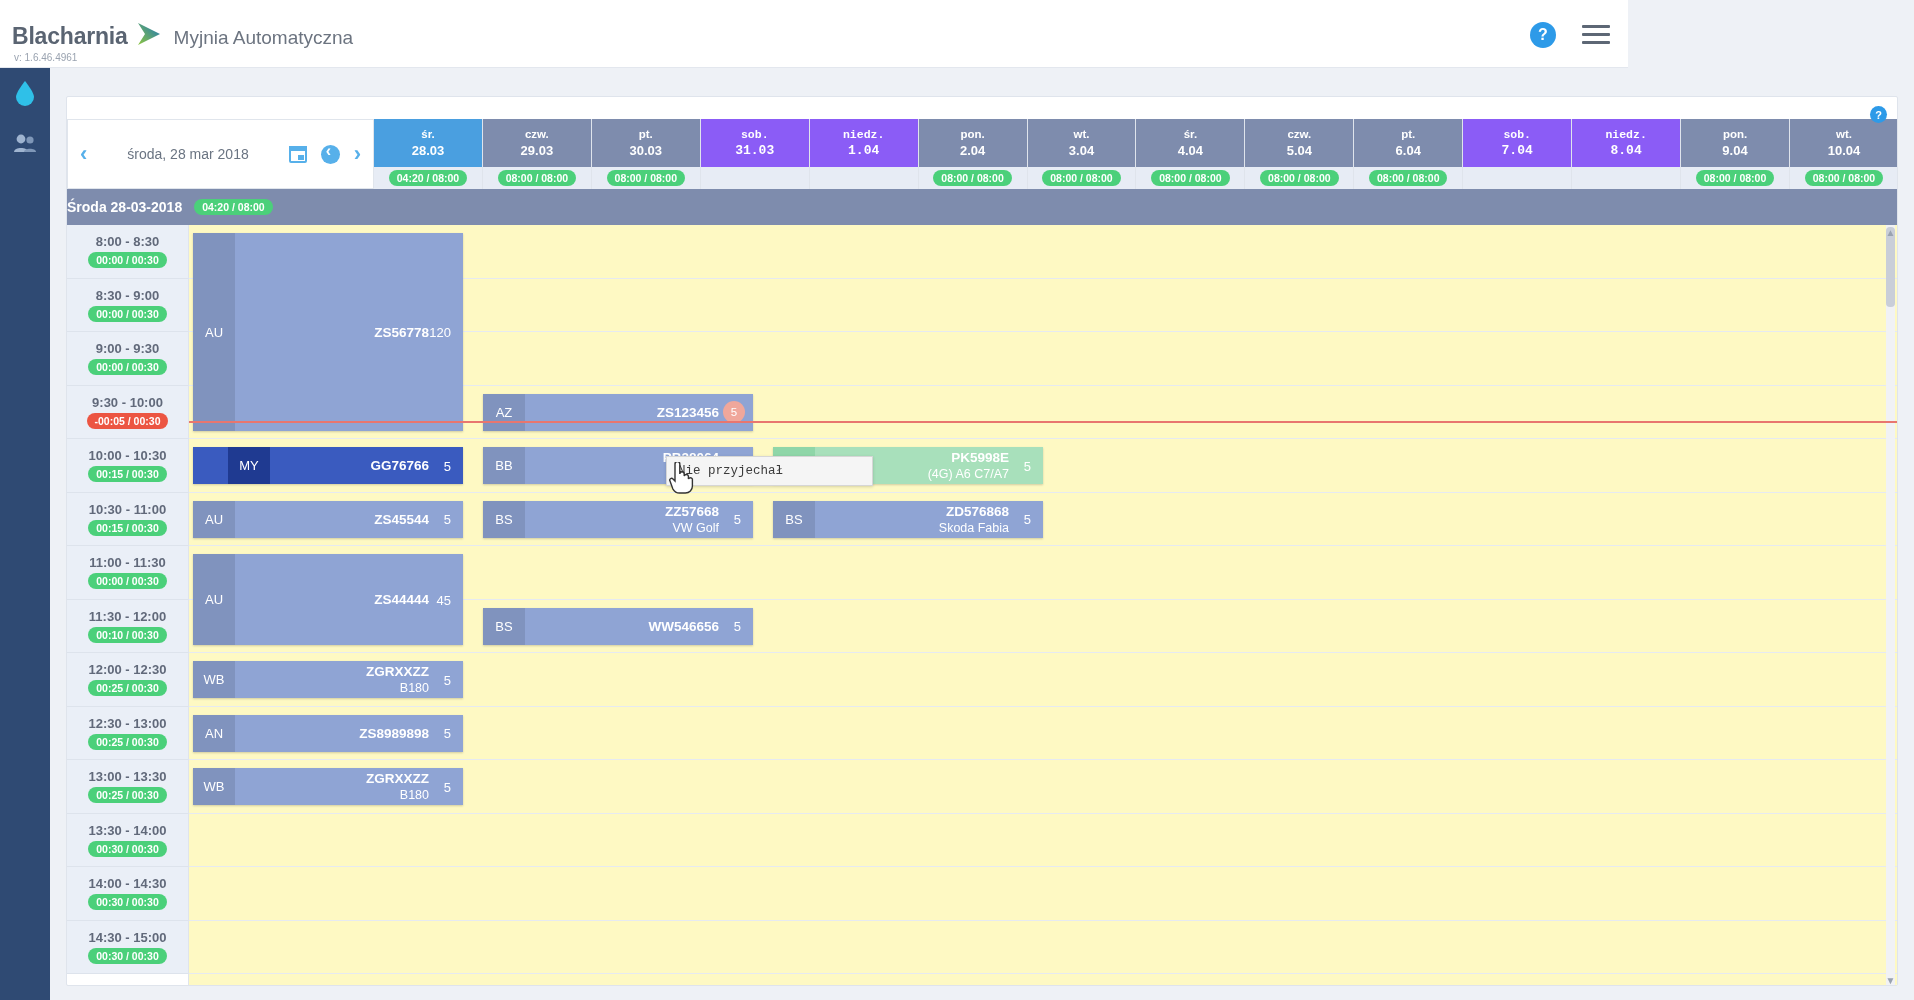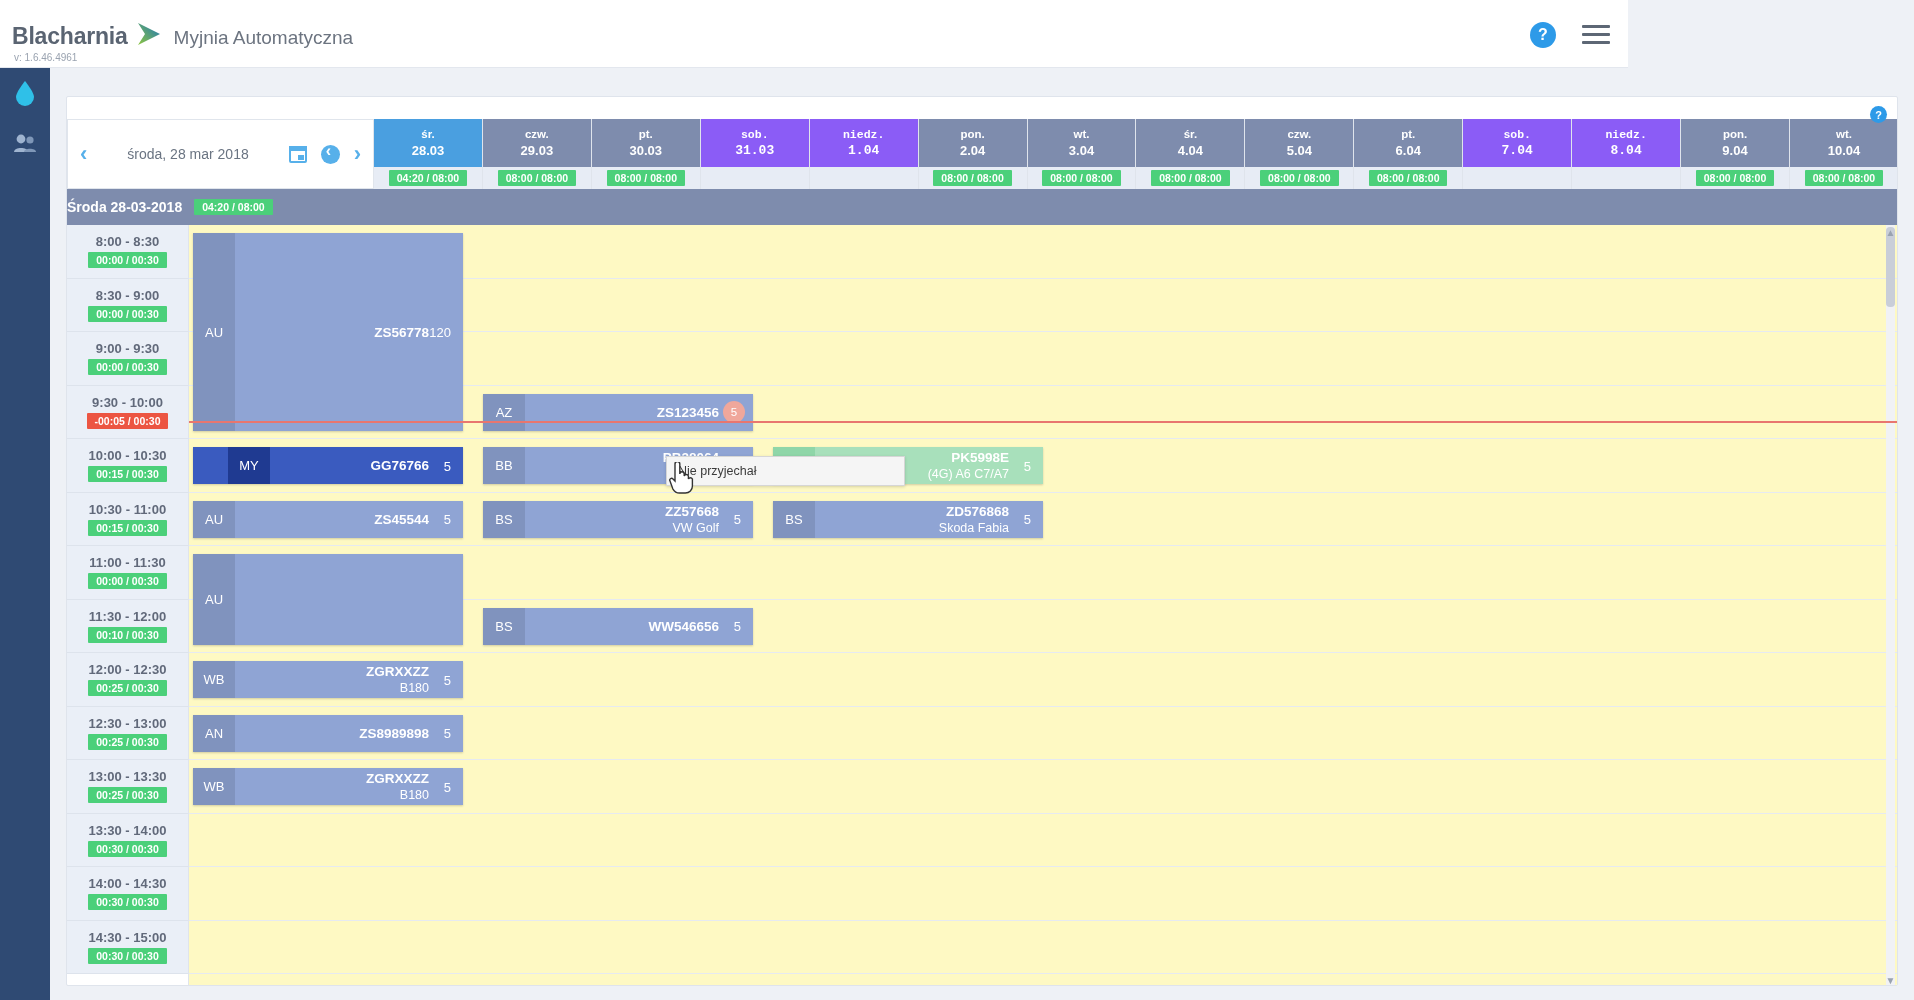--- a/index.html
+++ b/index.html
@@ -75,21 +75,21 @@
     align-items: center; justify-content: center; color: #fff;
     background: #7e8cad;
   }
   .day.weekend .day-top { background: #8b5cf6; font-family: Liberation Mono, monospace; }
   .day.active .day-top { background: #4a9fe0; }
   .day-dow { font-size: 11.5px; font-weight: bold; line-height: 15px; }
   .day-num { font-size: 13px; font-weight: bold; line-height: 18px; }
   .day-bot { width: 100%; height: 22px; background: #e7ecf5; display: flex; align-items: center; justify-content: center; }
   .pill {
     background: #4bd07a; color: #fff; font-size: 10.5px; font-weight: bold;
-    border-radius: 1px; padding: 2px 8px; white-space: nowrap; line-height: 12px;
+    border-radius: 8px; padding: 2px 8px; white-space: nowrap; line-height: 12px;
   }
   .pill.red { background: #ec5542; }
 
   
   .daybar {
     position: absolute; left: 0; top: 92px; width: 1832px; height: 36px;
     background: #7e8cad; display: flex; align-items: center; gap: 12px;
   }
   .daybar-title { color: #fff; font-size: 14px; font-weight: bold; }
 
@@ -460,20 +460,24 @@
         <div class="evt blue" style="left: 584px; top: 275.5px; width: 270px; height: 37px;">
           <div class="tag">BS</div>
           <div class="body">
             <span class="plate">ZD576868</span>
             <span class="model">Skoda Fabia</span>
             <span class="qty">5</span>
           </div>
         </div>
         <div class="evt blue" style="left: 4px; top: 329px; width: 270px; height: 91px;">
           <div class="tag">AU</div>
+          <div class="body">
+            <span class="plate">ZS44444</span>
+            <span class="qty">45</span>
+          </div>
         </div>
         <div class="evt blue" style="left: 294px; top: 382.5px; width: 270px; height: 37px;">
           <div class="tag">BS</div>
           <div class="body">
             <span class="plate">WW546656</span>
             <span class="qty">5</span>
           </div>
         </div>
         <div class="evt blue" style="left: 4px; top: 436px; width: 270px; height: 37px;">
           <div class="tag">WB</div>
@@ -500,21 +504,21 @@
         </div>
       </div>
   </div>
 
   <div class="scrollbar"></div>
   <div class="scrollthumb"></div>
   <div class="arrow-up" style="top:130px">▲</div>
   <div class="arrow-dn" style="top:878px">▼</div>
 </div>
 
-<div class="tooltip" style="left:666px; top:456px; width:239px;">
+<div class="tooltip" style="left:666px; top:456px; width:207px;font-family:Liberation Mono, monospace;">
   <span>Nie przyjechał</span>
 </div>
 <div class="cursor" style="left:668px; top:462px;">
   <svg width="26" height="32" viewBox="0 0 26 32">
     <path d="M7 2 a2.4 2.4 0 0 1 4.8 0 v10 a2.2 2.2 0 0 1 4.4 0 v2 a2.2 2.2 0 0 1 4.2 0 v3
              a2.2 2.2 0 0 1 4 0 v7 c0 4-3 7-7 7 h-6 c-3 0-5-1.6-6.6-4.2 L2 19 c-1-1.8 1.4-3.6 3-2 L7 19 Z" fill="#fff" stroke="#333" stroke-width="1.4"></path>
   </svg>
 </div>
 
 </body></html>

